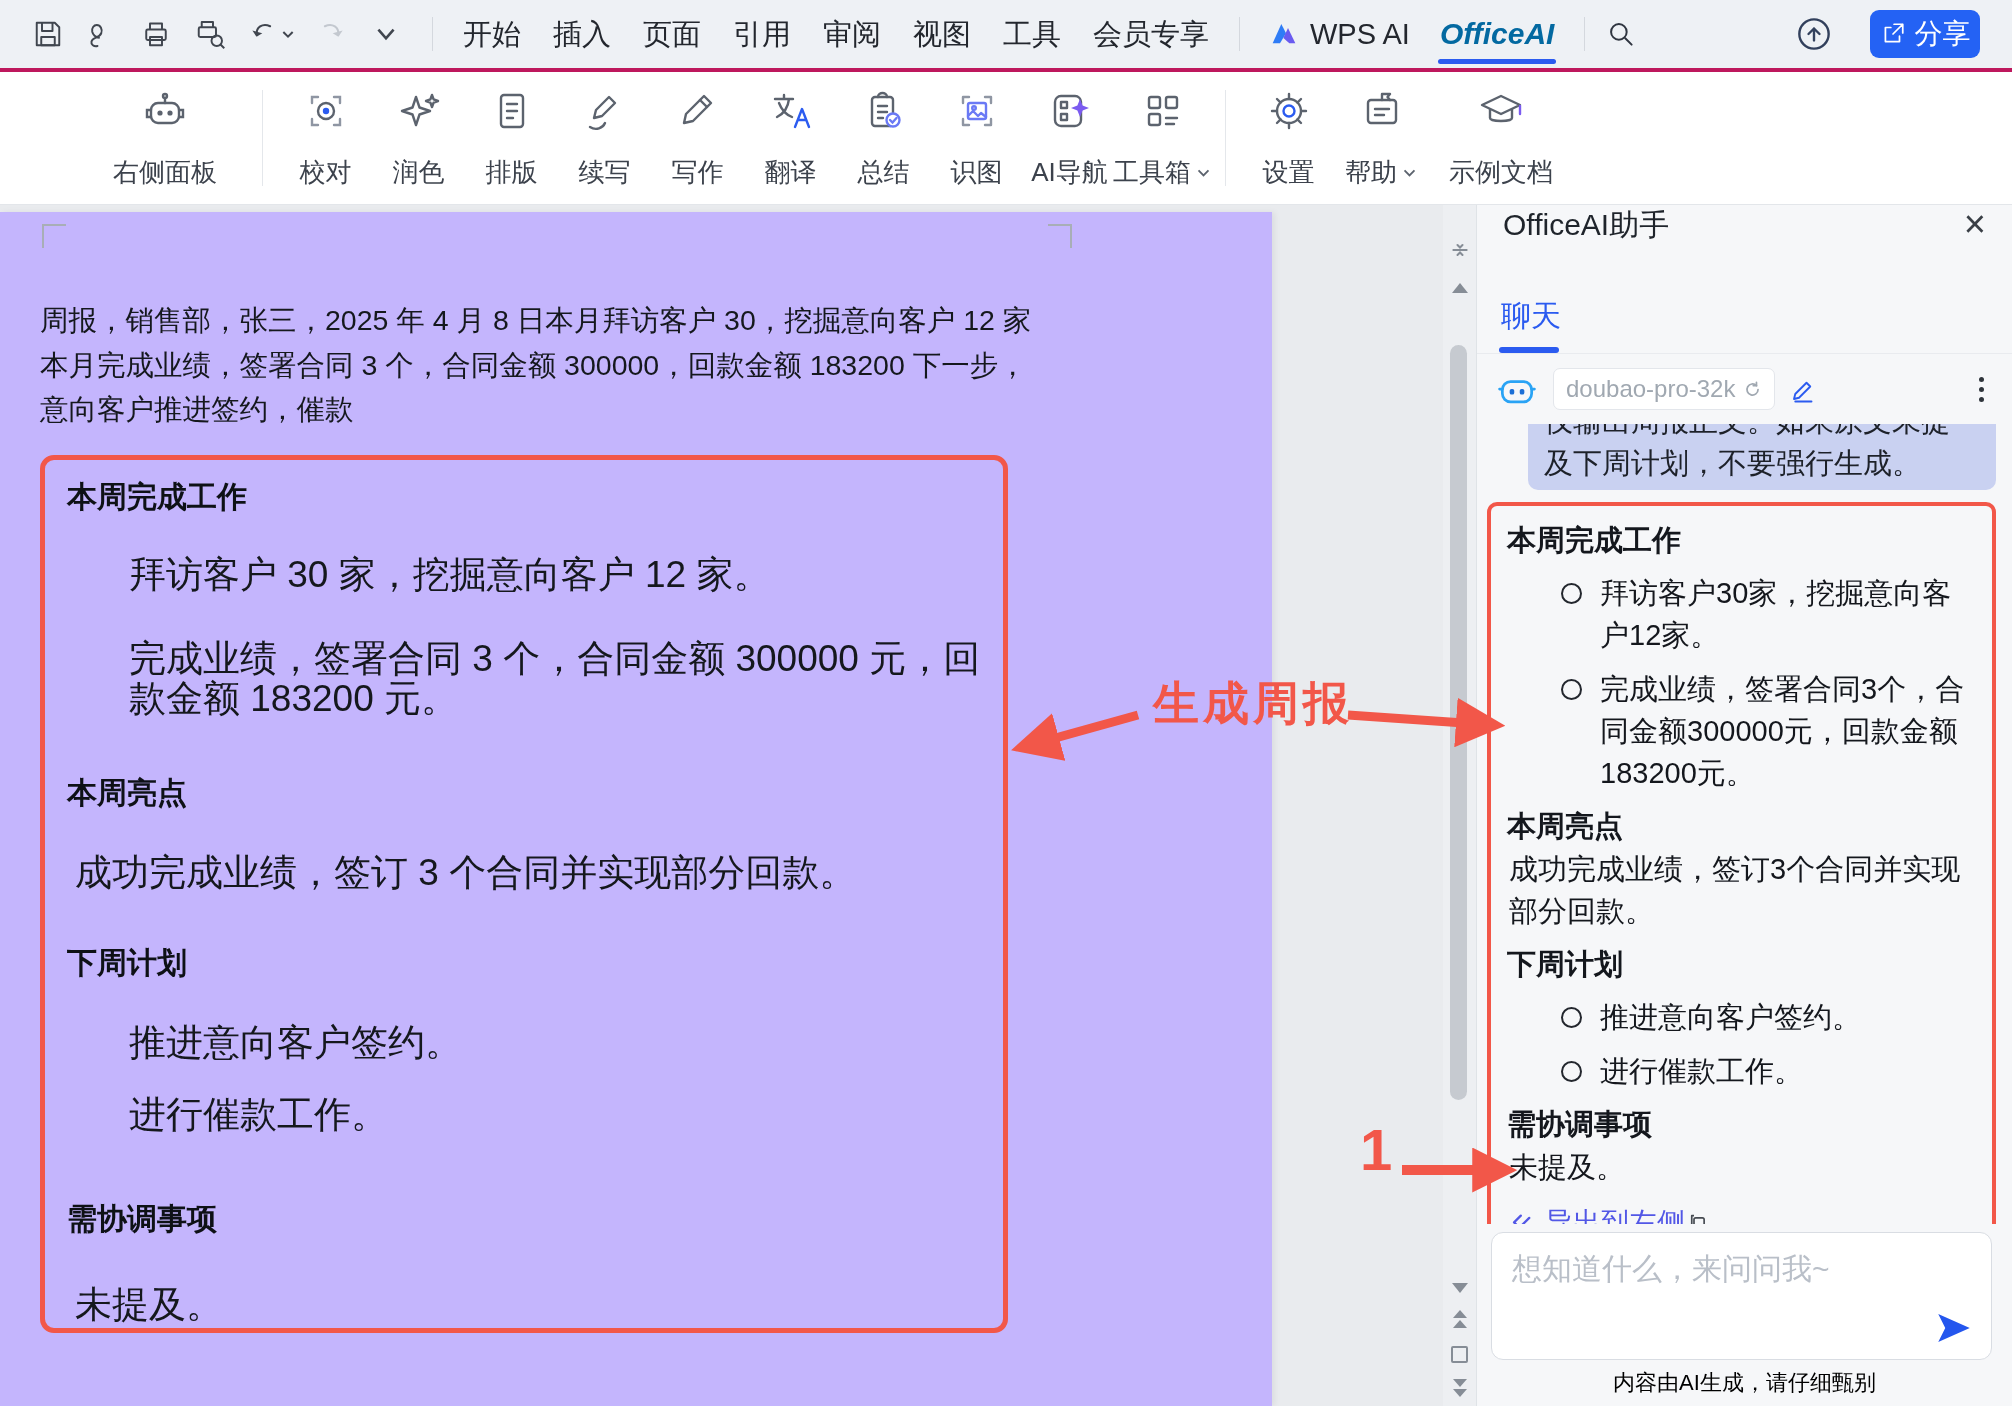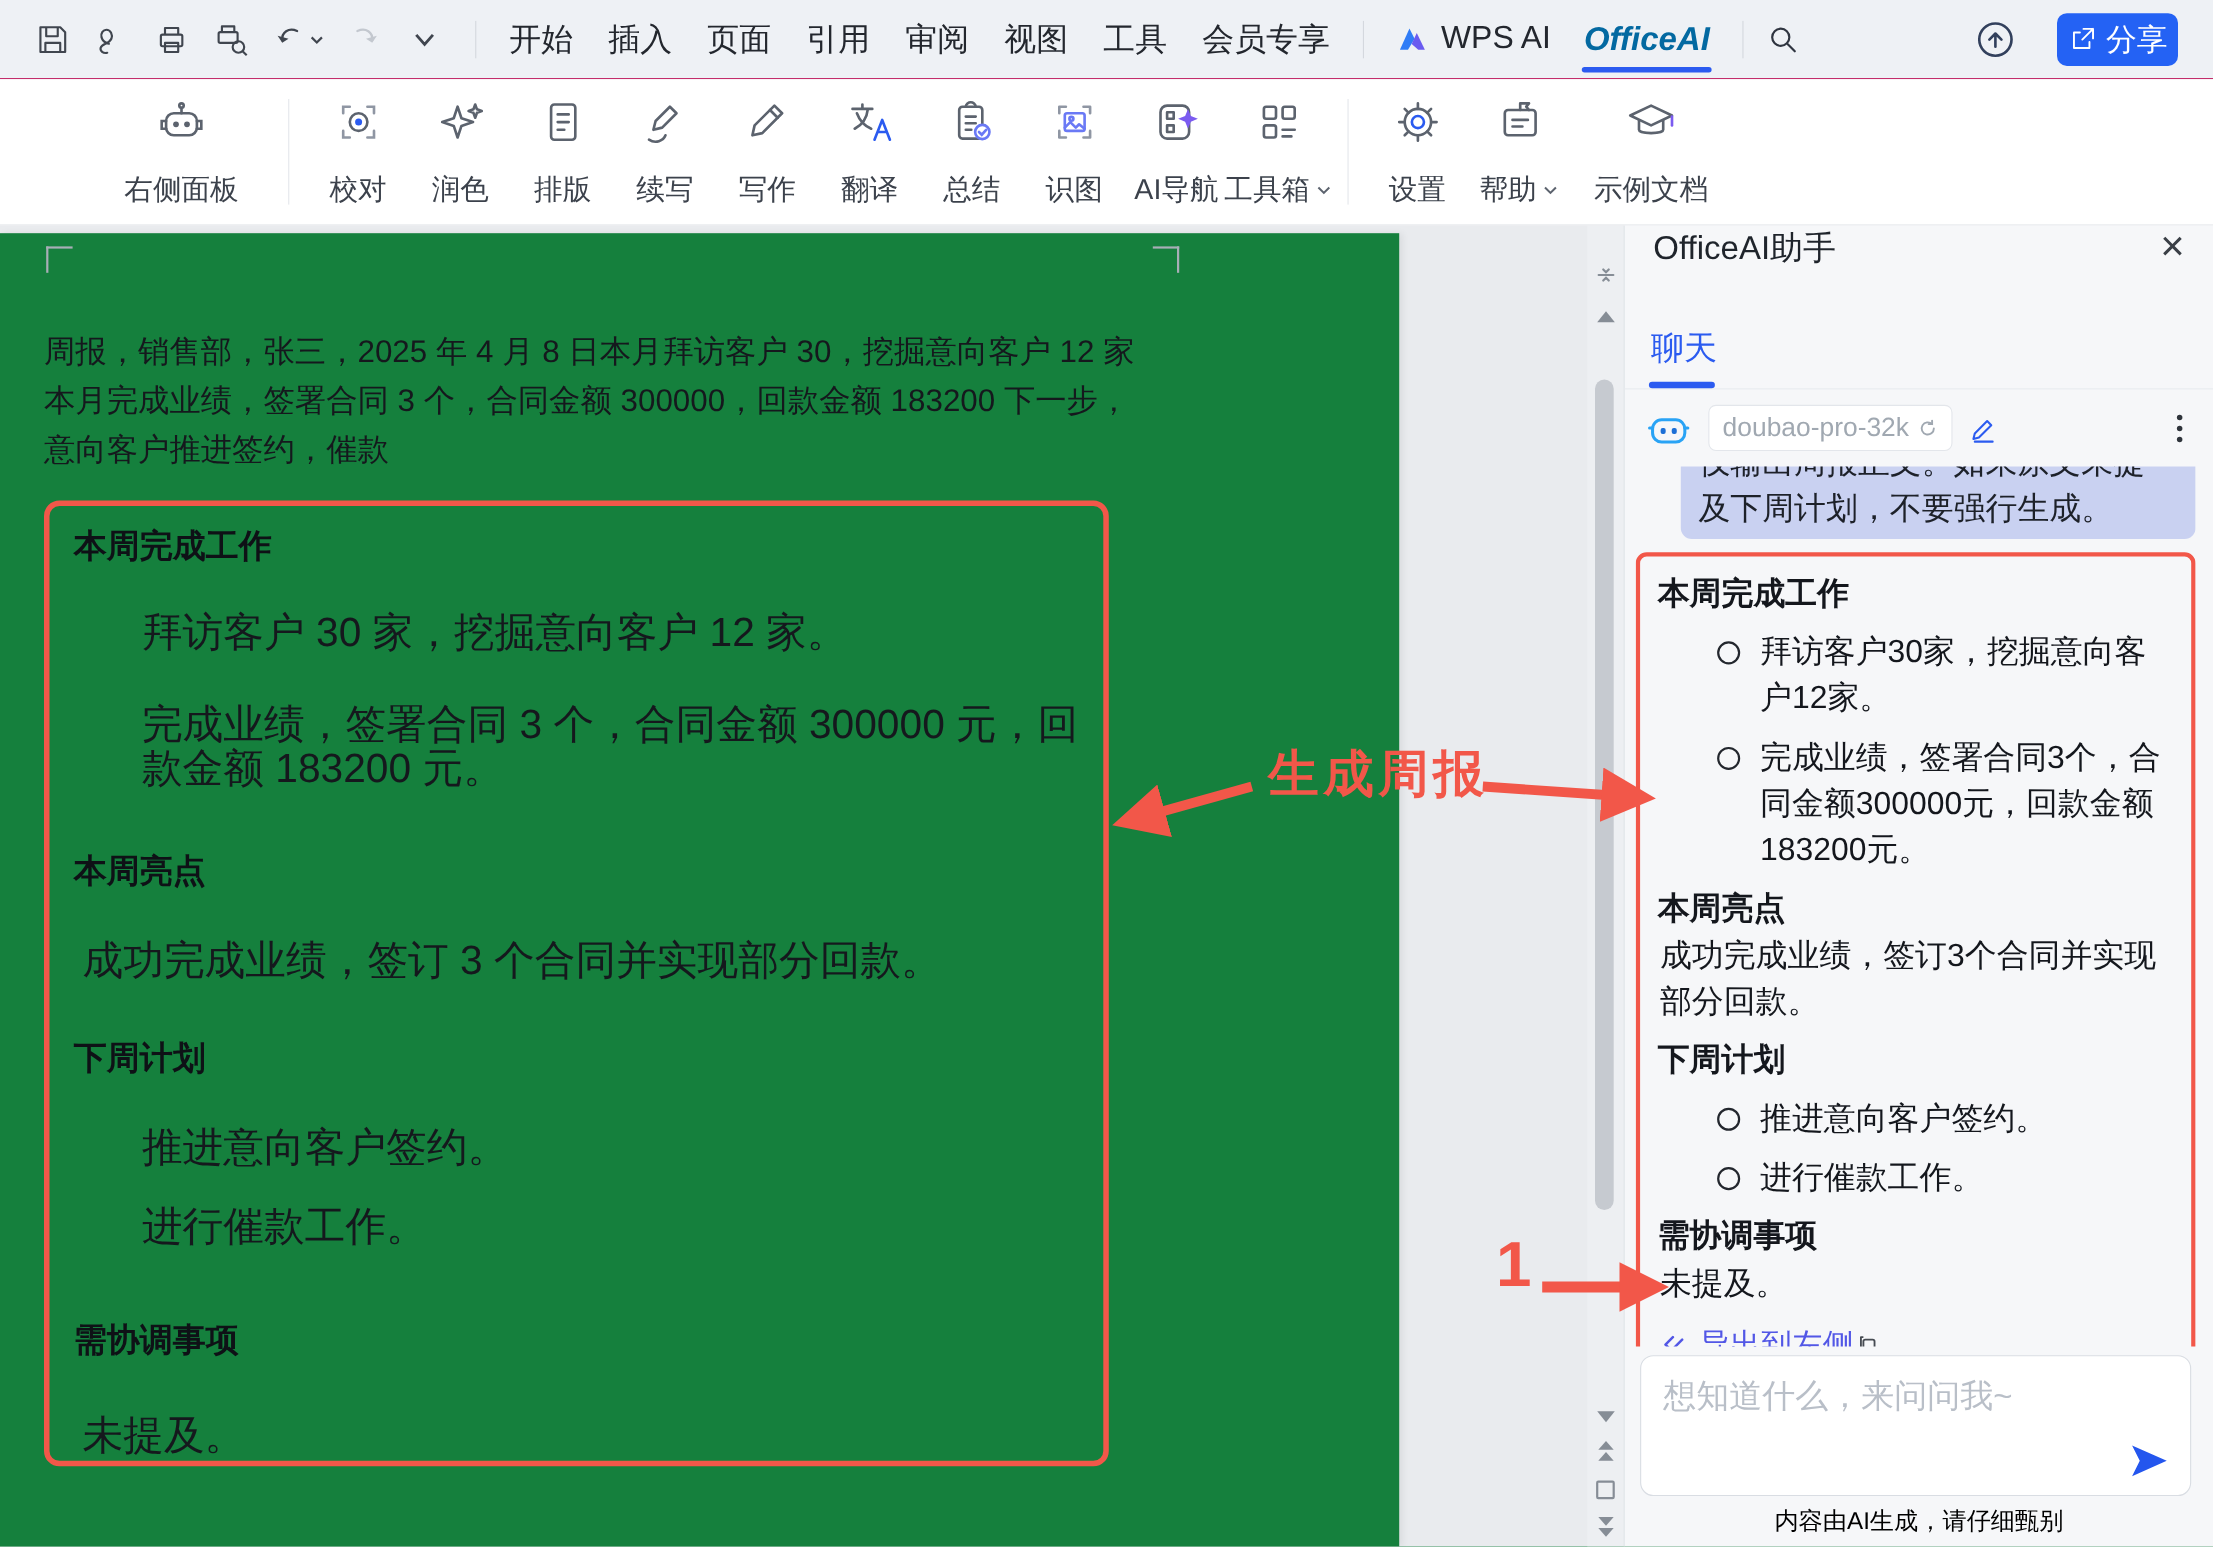--- a/index.html
+++ b/index.html
@@ -5,21 +5,21 @@
   html,body{margin:0;padding:0;}
   body{
     width:2012px;height:1406px;position:relative;overflow:hidden;
     background:#e9ebee;
     font-family:"Liberation Sans","DejaVu Sans",sans-serif;
     -webkit-font-smoothing:antialiased;
   }
   svg{display:block;}
   
   .menubar{position:absolute;left:0;top:0;width:2012px;height:72px;background:#eef1f5;
-    display:flex;align-items:center;padding:0 26px;box-sizing:border-box;border-bottom:1px solid #be185d;}
+    display:flex;align-items:center;padding:0 26px;box-sizing:border-box;border-bottom:4px solid #be185d;}
   .qicon{width:44px;height:44px;display:flex;align-items:center;justify-content:center;margin-right:10px;cursor:pointer;}
   .vsep{width:1px;height:34px;background:#d4d8de;margin:0 14px;}
   .menu-item{font-size:29px;color:#23272e;padding:0 16px;height:72px;line-height:72px;cursor:pointer;white-space:nowrap;}
   .wpsai{display:flex;align-items:center;gap:10px;padding:0 14px;font-size:29px;color:#23272e;cursor:pointer;}
   .officeai-wrap{position:relative;height:72px;display:flex;align-items:center;padding:0 16px;cursor:pointer;}
   .officeai-label{font-size:30px;font-weight:bold;color:#0369a1;font-style:italic;}
   .officeai-bar{position:absolute;left:14px;right:14px;bottom:6px;height:5px;background:#2b5bf0;border-radius:3px;}
   .mb-right{margin-left:auto;display:flex;align-items:center;gap:24px;padding-right:6px;}
   .share-btn{width:110px;height:48px;background:#2462f4;border-radius:9px;display:flex;align-items:center;
     justify-content:center;gap:9px;color:#fff;font-size:28px;cursor:pointer;}
@@ -27,21 +27,21 @@
   .ribbon{position:absolute;left:0;top:72px;width:2012px;height:133px;background:#ffffff;
     border-bottom:1px solid #e3e6ea;display:flex;align-items:center;padding-left:84px;box-sizing:border-box;}
   .rb-item{width:93px;display:flex;flex-direction:column;align-items:center;gap:20px;color:#3c424c;
     font-size:26px;cursor:pointer;white-space:nowrap;}
   .rb-wide{width:162px;}
   .rb-xwide{width:146px;}
   .rb-label{display:flex;align-items:center;gap:4px;}
   .rb-sep{width:1px;height:96px;background:#e4e7eb;margin:0 16px;}
   
   .content{position:absolute;left:0;top:205px;width:2012px;height:1201px;}
-  .page{position:absolute;left:0;top:7px;width:1272px;height:1194px;background:#15803d;box-shadow:3px 0 6px rgba(0,0,0,.06);}
+  .page{position:absolute;left:0;top:7px;width:1272px;height:1194px;background:#c4b5fd;box-shadow:3px 0 6px rgba(0,0,0,.06);}
   .mark{position:absolute;width:22px;height:22px;}
   .mark-left{left:42px;top:12px;border-top:2px solid #a8aeb6;border-left:2px solid #a8aeb6;}
   .mark-right{left:1048px;top:12px;border-top:2px solid #a8aeb6;border-right:2px solid #a8aeb6;}
   .doc-intro{position:absolute;left:40px;top:86px;width:1012px;font-size:28.5px;line-height:44.5px;color:#15181d;}
   .doc-redbox{position:absolute;left:40px;top:243px;width:968px;height:878px;border:5px solid #f25749;
     border-radius:14px;box-sizing:border-box;padding:17px 22px;}
   .dh{font-weight:bold;font-size:30px;line-height:40px;color:#0e1116;margin:0;}
   .dp{font-size:37px;line-height:40px;color:#15181d;margin:0;}
   .ind{padding-left:62px;}
   .sm{padding-left:8px;}

